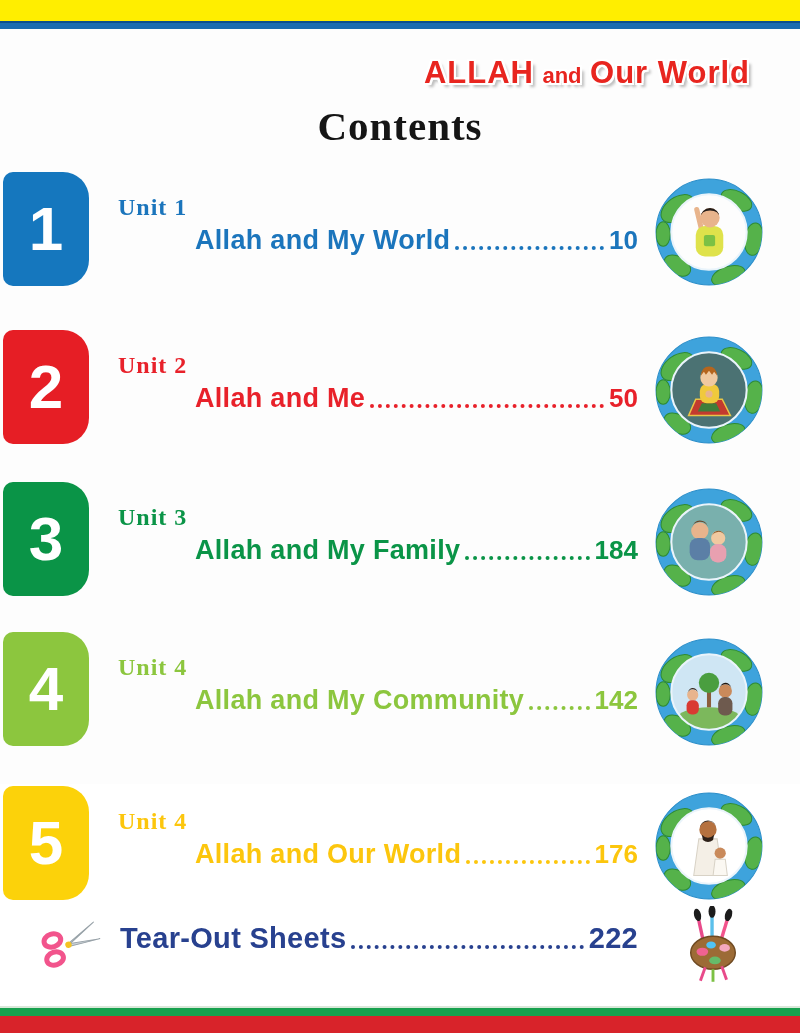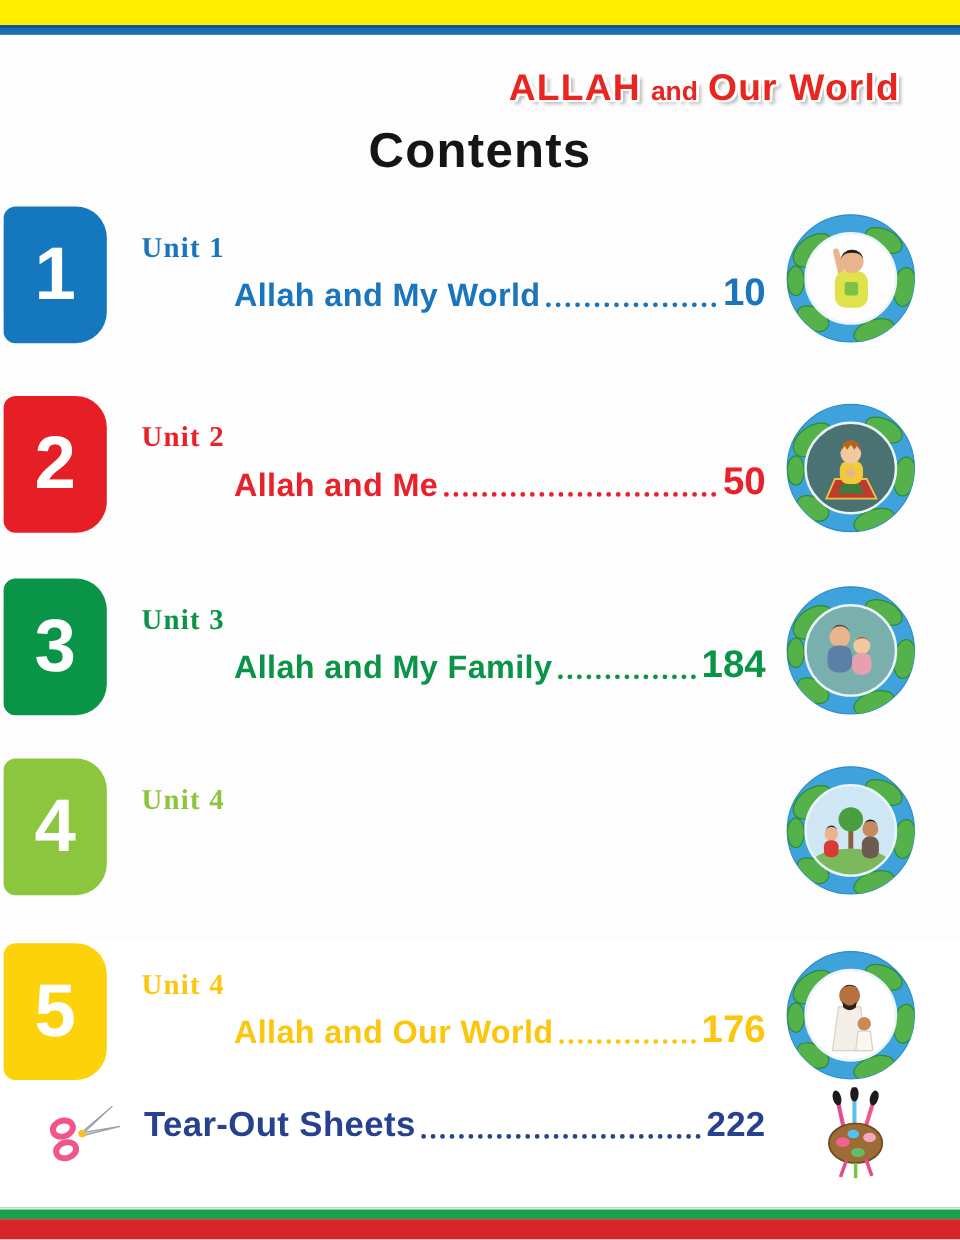--- a/index.html
+++ b/index.html
@@ -13,32 +13,32 @@
   .bar-bottom-red{position:absolute;left:0;top:1016px;width:800px;height:17px;}
 
   
   .book-title{position:absolute;top:55px;right:50px;white-space:nowrap;font-weight:700;
     text-shadow:-2px -2px 0 #fff,2px -2px 0 #fff,-2px 2px 0 #fff,2px 2px 0 #fff,
                  0 -2px 0 #fff,0 2px 0 #fff,-2px 0 0 #fff,2px 0 0 #fff,4px 4px 3px #b9b9b9;}
   .book-title .w-big{font-size:31px;letter-spacing:1px;}
   .book-title .w-small{font-size:22px;margin:0 4px;}
 
   .page-title{position:absolute;top:102px;left:0;width:800px;text-align:center;
-    font-size:41px;font-weight:700;color:#151515;letter-spacing:1px;}
+    font-size:41px;font-weight:700;color:#151515;letter-spacing:1px;font-family:Liberation Serif, serif;}
 
   
   .unit-row{position:absolute;left:0;width:800px;height:120px;color:var(--uc);}
   .num-tile{position:absolute;left:3px;top:0;width:86px;height:114px;background:var(--tc);
     border-radius:10px 26px 26px 10px;display:flex;align-items:center;justify-content:center;}
   .num-tile span{color:#fff;font-size:62px;font-weight:700;line-height:1;}
   .unit-label{position:absolute;left:118px;top:22px;font-size:24px;font-weight:700;letter-spacing:1px;font-family:Liberation Serif, serif;}
   .entry-line{position:absolute;left:195px;top:53px;width:443px;display:flex;align-items:flex-end;justify-content:flex-end;}
   .entry-title{font-size:27px;font-weight:700;white-space:nowrap;letter-spacing:0.3px;}
   .leader{flex:1;border-bottom:4px dotted currentColor;margin:0 5px 6px 5px;min-width:20px;}
-  .entry-page{font-size:32px;font-weight:700;}
+  .entry-page{font-size:26px;font-weight:700;}
 
   .globe-wrap{position:absolute;left:655px;top:6px;width:108px;height:108px;}
 
   
   .tearout-row{position:absolute;left:0;top:904px;width:800px;height:78px;color:var(--uc);}
   .scissors-wrap{position:absolute;left:40px;top:18px;width:62px;height:48px;transform:rotate(-18deg);}
   .tear-line{position:absolute;left:120px;top:18px;width:518px;display:flex;align-items:flex-end;}
   .tear-title{font-size:29px;font-weight:700;white-space:nowrap;letter-spacing:0.3px;}
   .palette-wrap{position:absolute;left:682px;top:2px;width:62px;height:76px;}
   svg{display:block;width:100%;height:100%;}
@@ -182,20 +182,25 @@
           </g>
         </svg>
       </div>
   </div>
 
   <div class="unit-row" style="top: 632px; --uc: #8cc63e; --tc: #8cc63e;">
     <div class="num-tile">
         <span>4</span>
       </div>
     <div class="unit-label">Unit 4</div>
+    <div class="entry-line">
+      <span class="entry-title">Allah and My Community</span>
+      <span class="leader"></span>
+      <span class="entry-page">142</span>
+    </div>
     <div class="globe-wrap globe">
         <svg viewBox="0 0 106 106">
           <defs>
             <clipPath id="oc3">
               <circle cx="53" cy="53" r="52"></circle>
             </clipPath>
             <clipPath id="ic3">
               <circle cx="53" cy="53" r="36"></circle>
             </clipPath>
           </defs>

